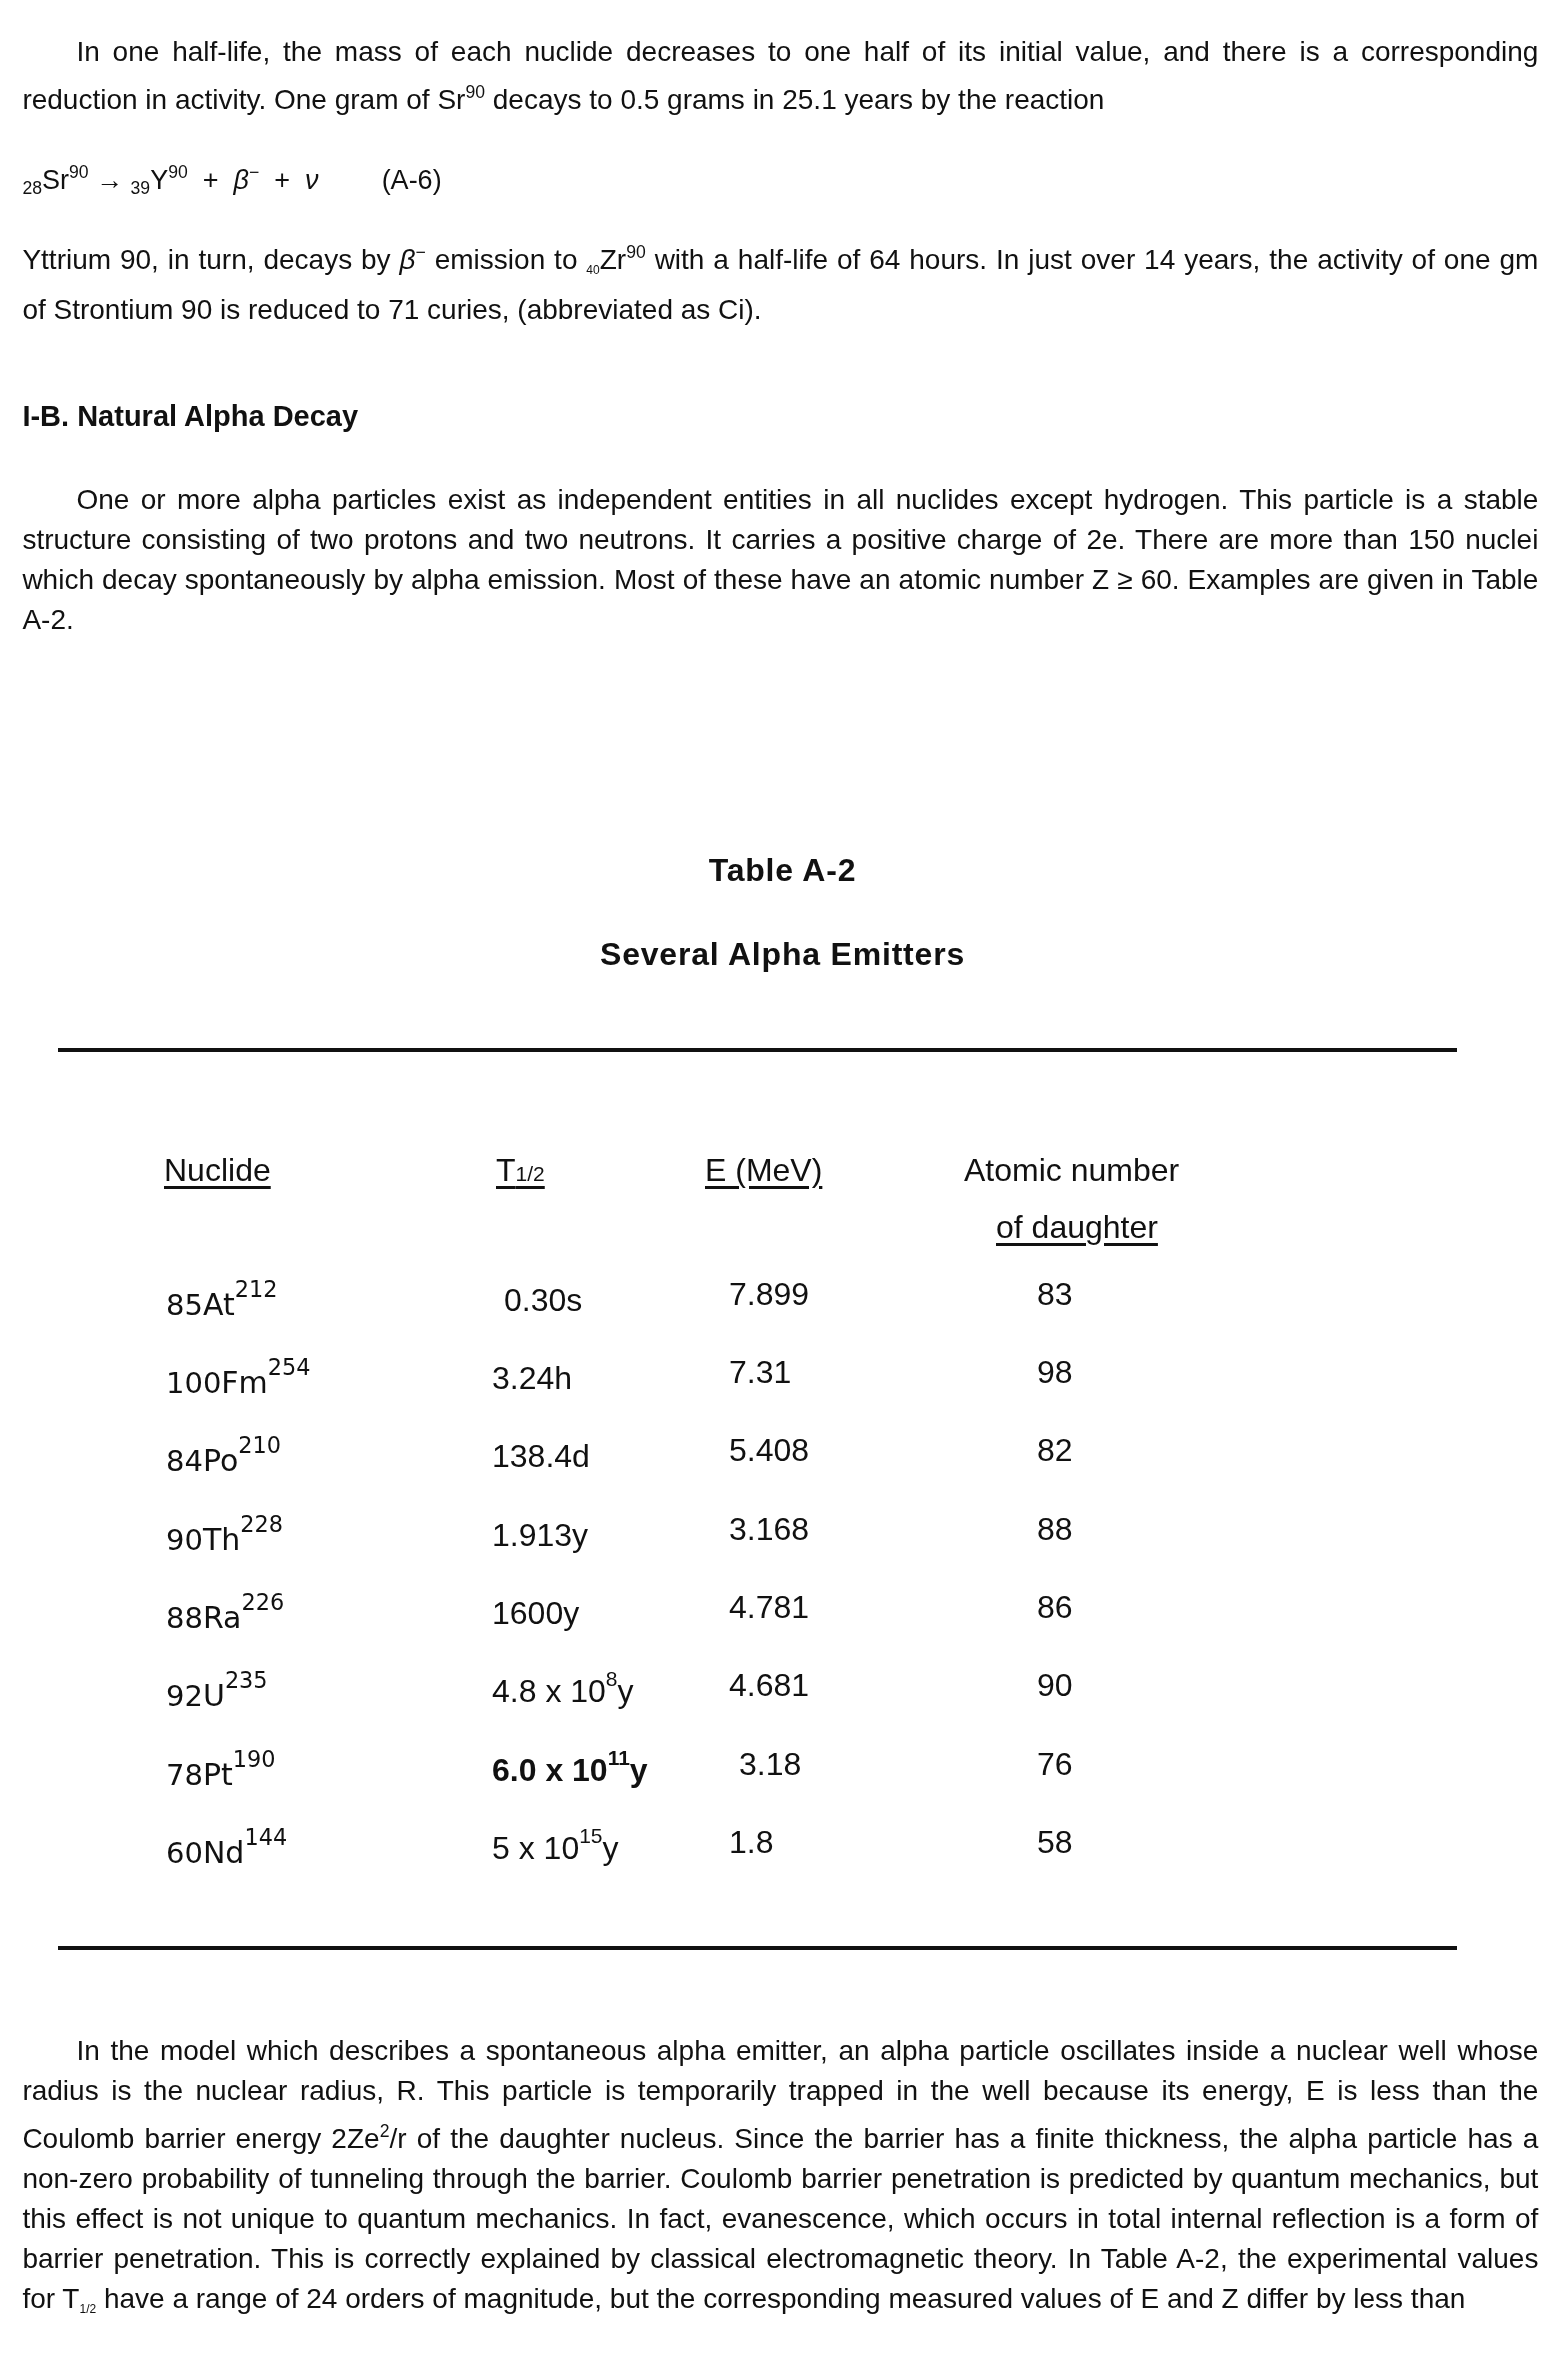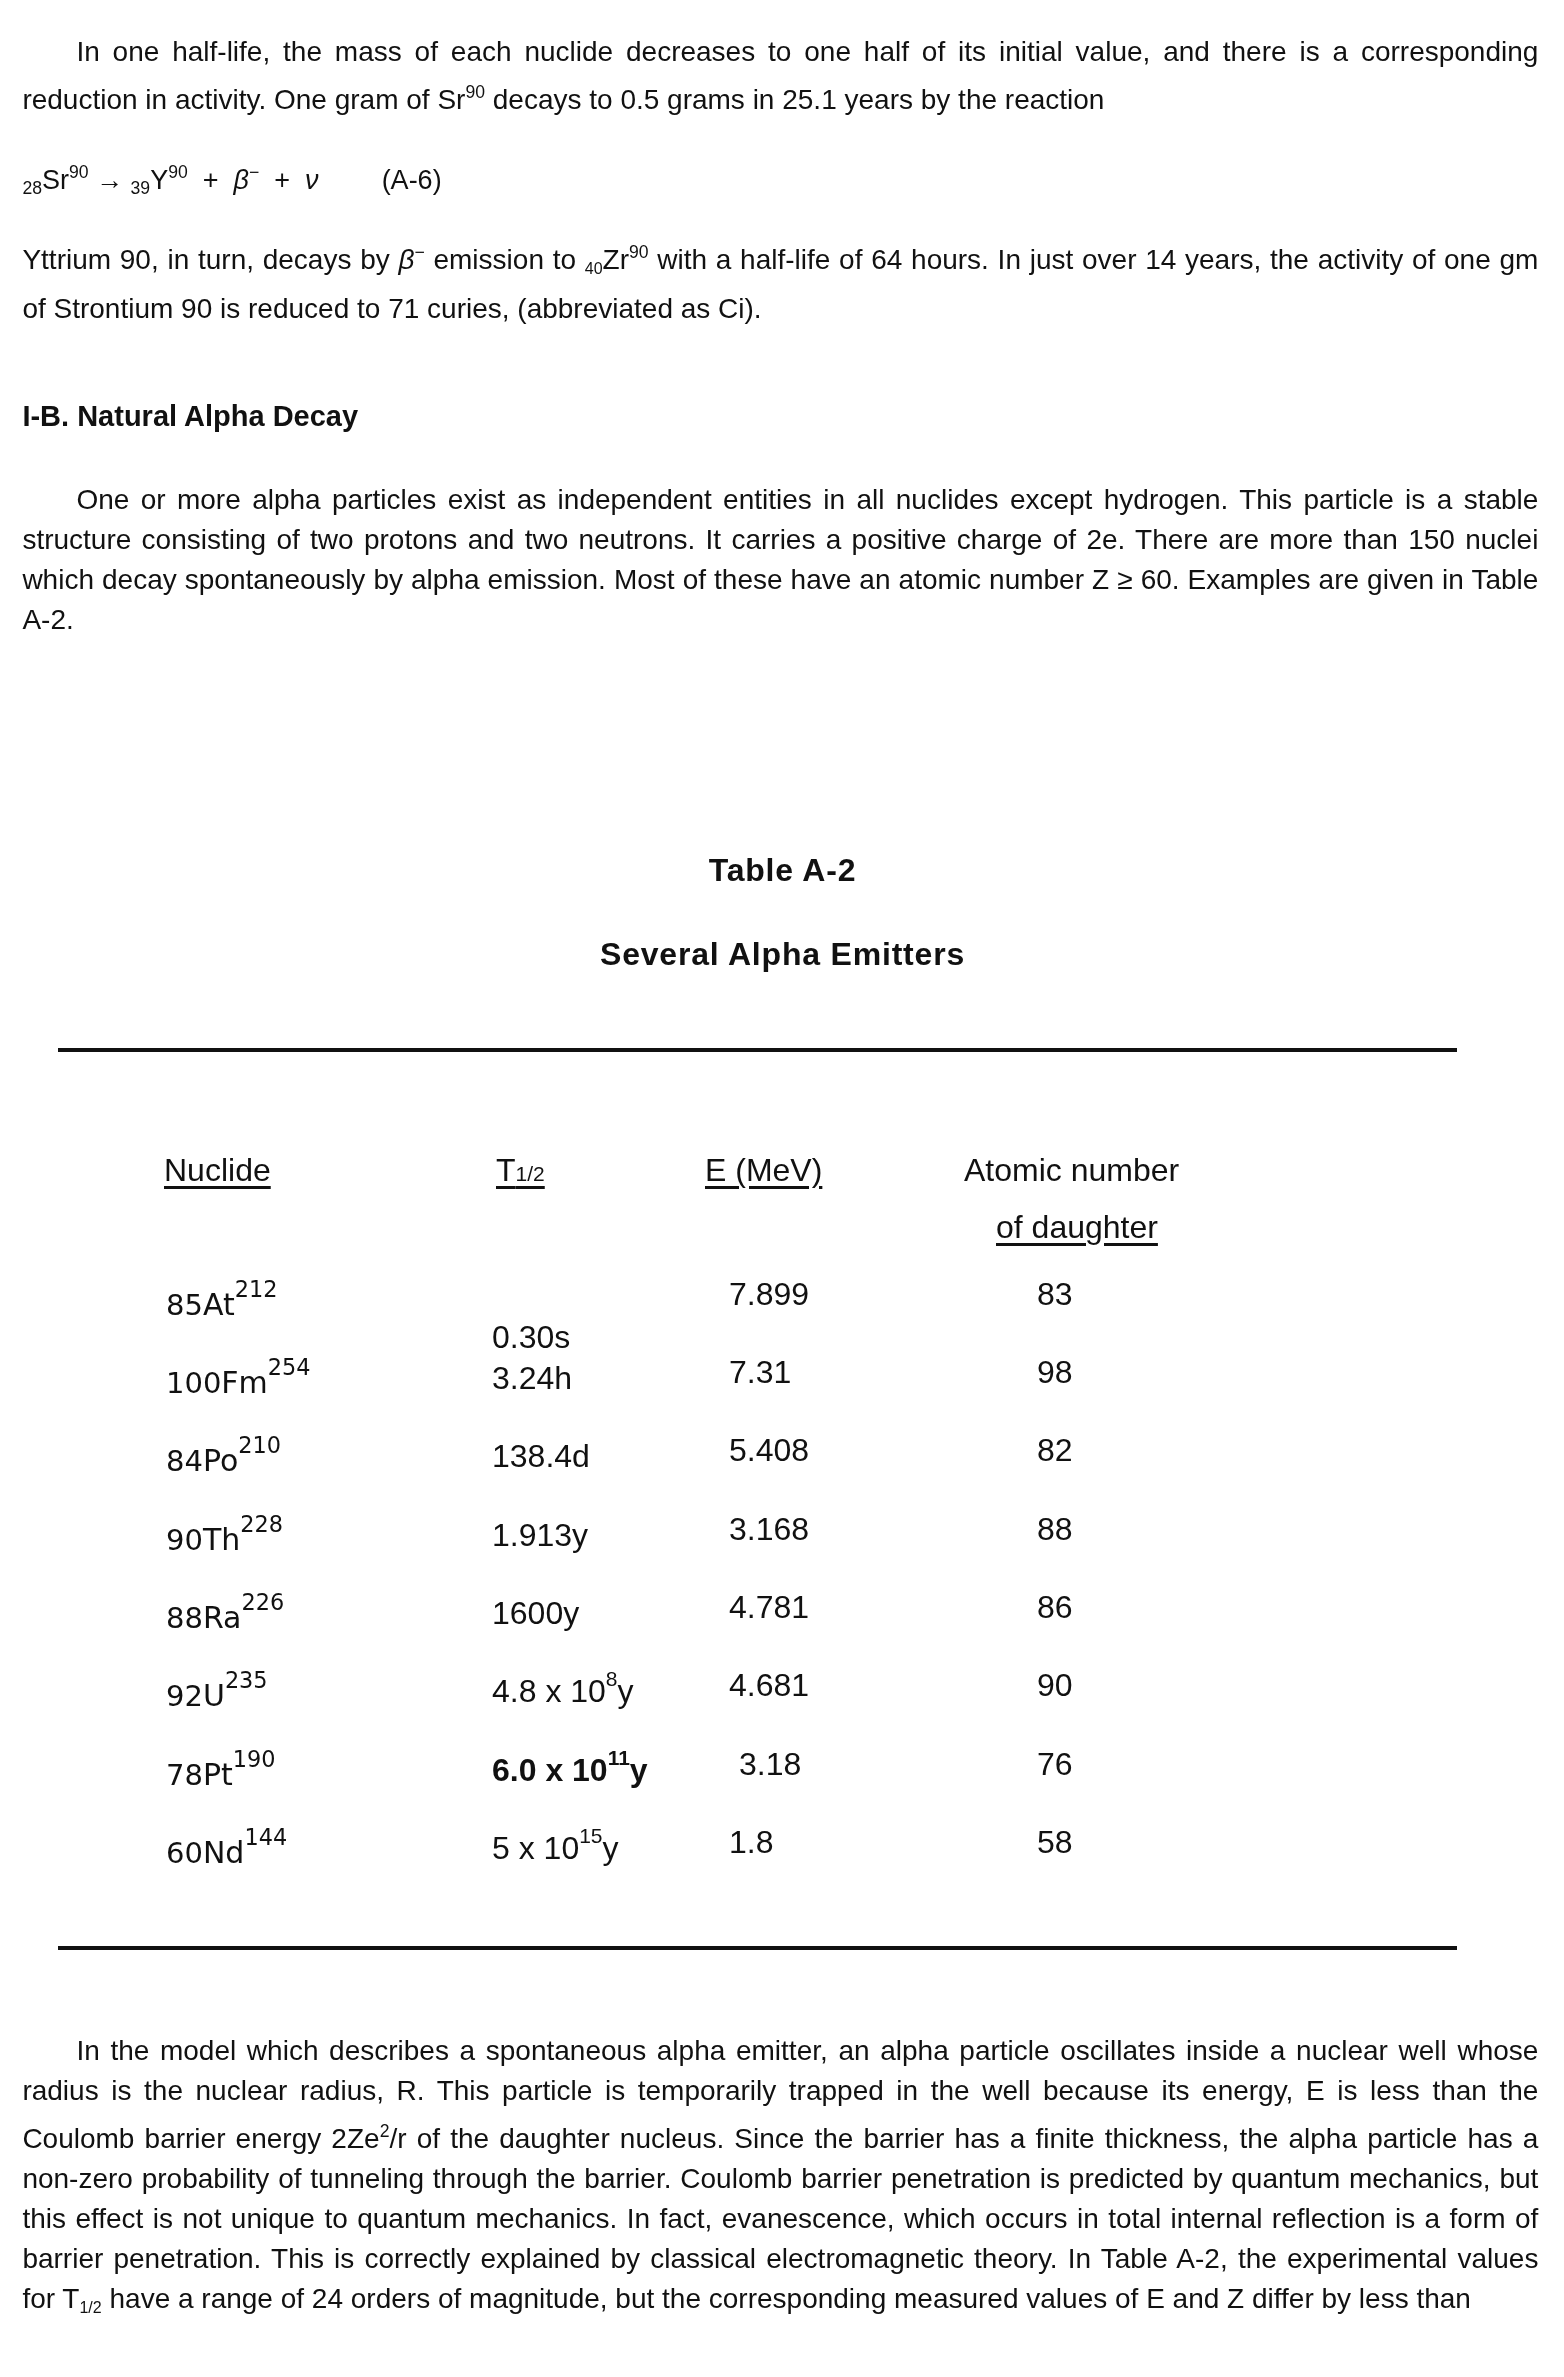--- a/index.html
+++ b/index.html
@@ -34,21 +34,21 @@
     position: absolute; font-size: 32px; text-decoration: underline;
     text-underline-offset: 4.8px; white-space: nowrap;
   }
   .th-plain { text-decoration: none; }
   .cell { position: absolute; font-size: 32px; white-space: nowrap; }
   .nuc { font-family: "DejaVu Sans", sans-serif; font-size: 30px; }
   .nuc .z { font-size: 29px; }
   .nuc .a { font-size: 22.4px; vertical-align: 17.6px; }
   .exp { font-size: 21px; vertical-align: 16px; }
   .inl-sup { font-size: 17.6px; vertical-align: 11.2px; }
-  .inl-sub { font-size: 16px; vertical-align: -4.8px; }
+  .inl-sub { font-size: 12px; vertical-align: -4.8px; }
 </style>
 </head>
 <body>
 
 <div class="para indent" style="top:32px;"><span>In one half-life, the mass of each nuclide decreases to one half of its initial value, and there is a corresponding reduction in activity. One gram of Sr</span><span class="inl-sup">90</span><span> decays to 0.5 grams in 25.1 years by the reaction</span></div>
 
 <div class="eq">
   <span class="sub">28</span><span>Sr</span><span class="sup">90</span>
   <span>→</span>
   <span class="sub">39</span><span>Y</span><span class="sup">90</span>
@@ -73,21 +73,21 @@
 
 <div class="th" style="left:164px; top:1152px;">Nuclide</div>
 <div class="th" style="left:496px; top:1152px;"><span>T</span><span style="font-size:21px;">1/2</span></div>
 <div class="th" style="left:705px; top:1152px;">E (MeV)</div>
 <div class="th th-plain" style="left:964px; top:1152px;">Atomic number</div>
 <div class="th" style="left:996px; top:1209px;">of daughter</div>
 
 <div id="rows">
     <div>
       <div class="cell nuc" style="left: 166px; top: 1276px;"><span class="z">85</span><span>At</span><span class="a">212</span></div>
-      <div class="cell" style="left: 492px; top: 1276px; margin-top: 37px;"><span>0.30s</span><span class="exp"></span><span></span></div>
+      <div class="cell" style="left: 504px; top: 1276px;"><span>0.30s</span><span class="exp"></span><span></span></div>
       <div class="cell" style="left: 729px; top: 1276px;">7.899</div>
       <div class="cell" style="left: 1037px; top: 1276px;">83</div>
     </div>
     <div>
       <div class="cell nuc" style="left: 166px; top: 1354px;"><span class="z">100</span><span>Fm</span><span class="a">254</span></div>
       <div class="cell" style="left: 492px; top: 1354px;"><span>3.24h</span><span class="exp"></span><span></span></div>
       <div class="cell" style="left: 729px; top: 1354px;">7.31</div>
       <div class="cell" style="left: 1037px; top: 1354px;">98</div>
     </div>
     <div>

